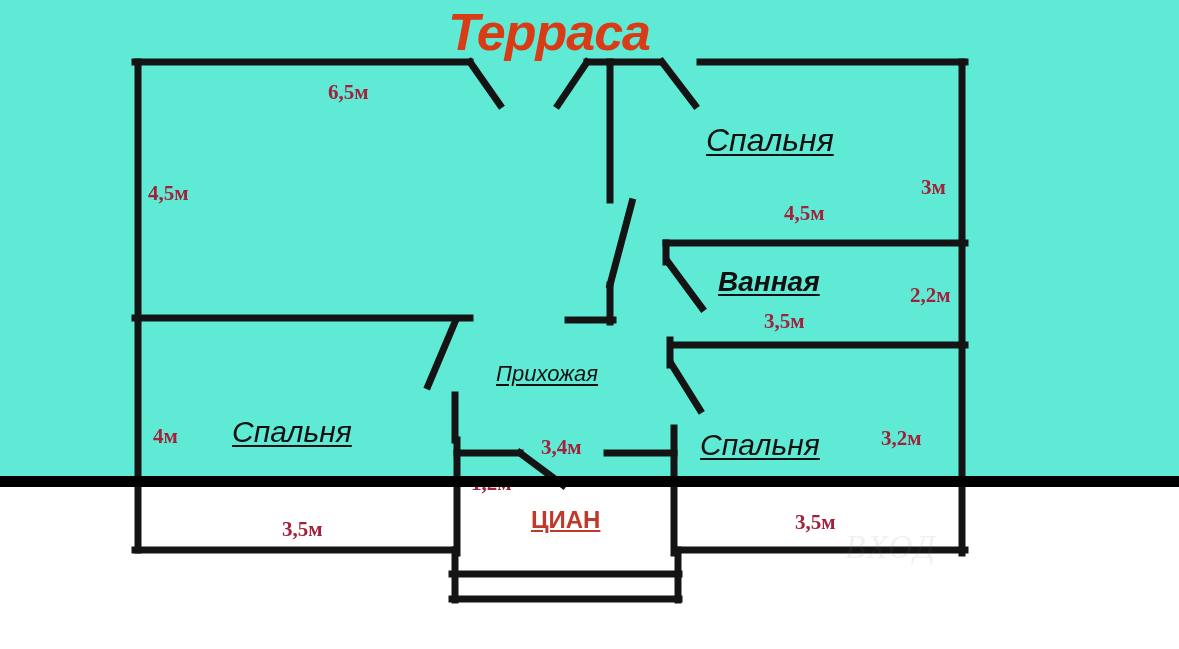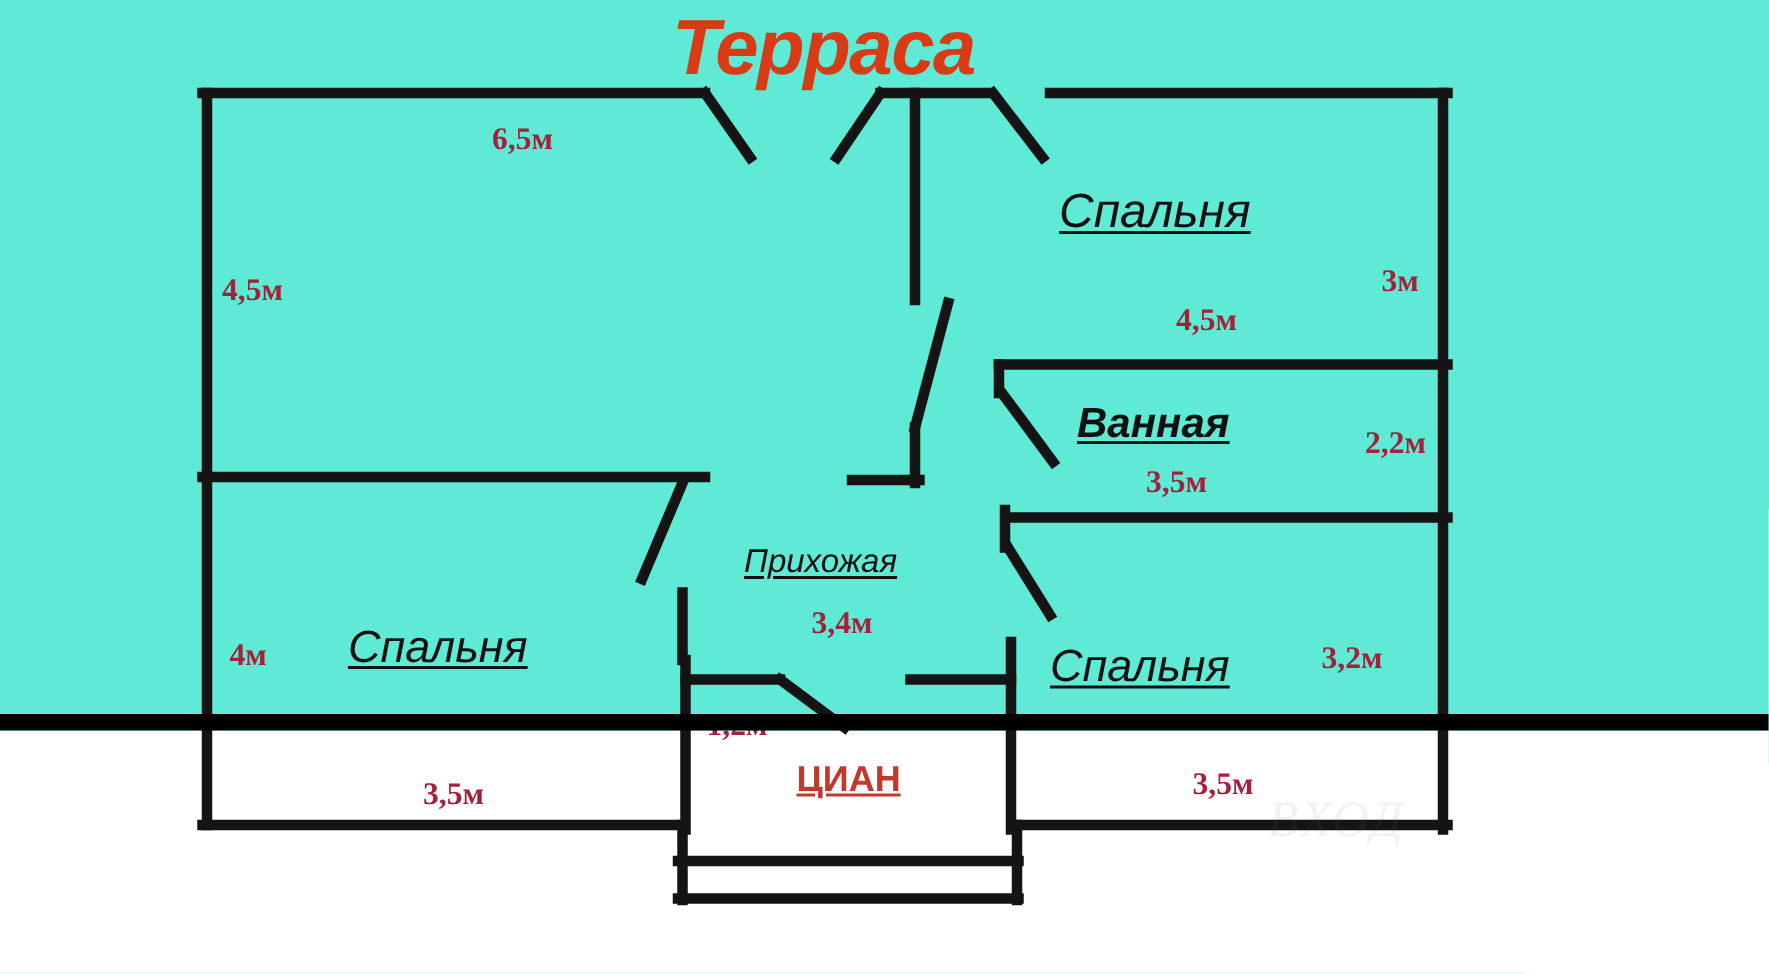--- a/index.html
+++ b/index.html
@@ -172,21 +172,21 @@
 
   <div class="label room-name" style="left:718px; top:268px; font-size:28px;font-weight:bold;">Ванная</div>
   <div class="label dim" style="left:764px; top:311px;">3,5м</div>
   <div class="label dim" style="left:897px; top:285px;margin-left:13px;">2,2м</div>
 
   <div class="label room-name" style="left:232px; top:417px; font-size:30px;">Спальня</div>
   <div class="label dim" style="left:282px; top:519px;">3,5м</div>
   <div class="label dim" style="left:153px; top:426px;">4м</div>
 
   <div class="label room-name" style="left:496px; top:363px; font-size:22px;">Прихожая</div>
-  <div class="label dim" style="left:541px; top:405px;">3,4м</div>
+  <div class="label dim" style="left:541px; top:437px;">3,4м</div>
   <div class="label dim" style="left:471px; top:473px;">1,2м</div>
 
   <div class="label entrance" style="left:531px; top:508px;">ЦИАН</div>
 
   <div class="label room-name" style="left:700px; top:430px; font-size:30px;">Спальня</div>
   <div class="label dim" style="left:795px; top:512px;">3,5м</div>
   <div class="label dim" style="left:881px; top:428px;">3,2м</div>
 
   <div class="watermark" style="left:845px; top:528px;">ВХОД</div>
 

